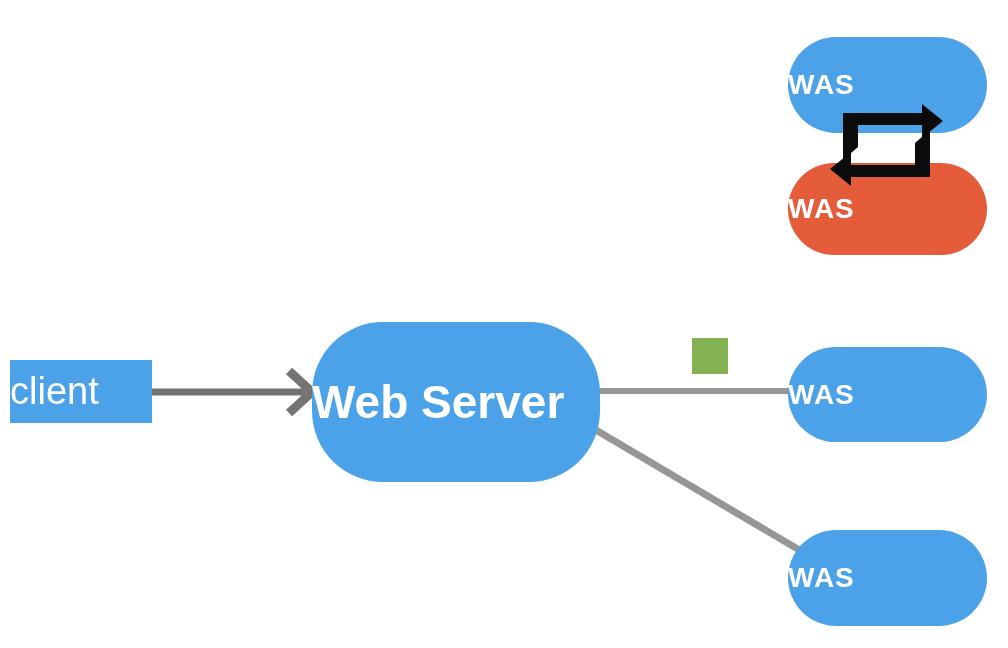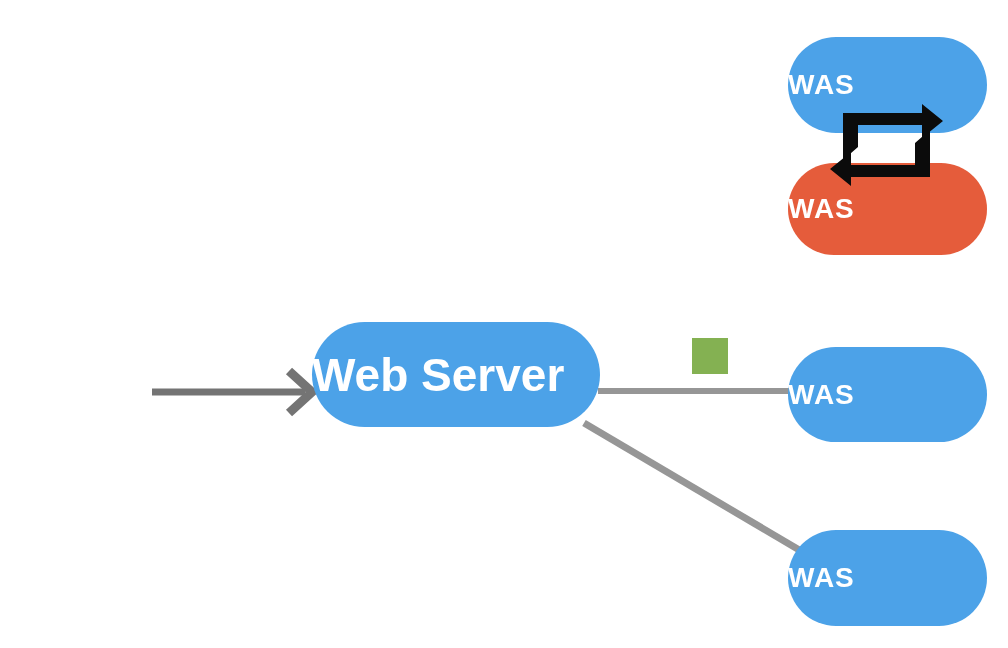--- a/index.html
+++ b/index.html
@@ -15,21 +15,21 @@
     position:absolute;
     display:flex;align-items:center;justify-content:flex-start;
     color:#ffffff;
   }
   .client{
     left:10px;top:360px;width:142px;height:63px;
     background:#4CA2E8;
     font-size:38px;font-weight:400;
   }
   .webserver{
-    left:312px;top:322px;width:288px;height:105px;
+    left:312px;top:322px;width:288px;height:160px;
     background:#4CA2E8;border-radius:71px;
     font-size:46px;font-weight:700;
   }
   .was{
     width:199px;height:96px;border-radius:48px;
     background:#4CA2E8;
     font-size:28px;font-weight:700;letter-spacing:1px;
   }
   .was-top{left:788px;top:37px;}
   .was-red{left:788px;top:163px;height:92px;border-radius:46px;background:#E55C3B;}
@@ -53,20 +53,23 @@
     <g>
       <line x1="152" y1="392" x2="305" y2="392" stroke="#747474" stroke-width="7"></line>
       <polyline points="289,371 312,392 289,413" fill="none" stroke="#747474" stroke-width="9"></polyline>
     </g>
 
     <line x1="598" y1="391" x2="790" y2="391" stroke="#969696" stroke-width="6"></line>
 
     <line x1="584" y1="423" x2="801" y2="551" stroke="#969696" stroke-width="7"></line>
   </svg>
 
+  <div class="node client">
+    <span>client</span>
+  </div>
 
   <div class="node webserver">
     <span>Web Server</span>
   </div>
 
   <div class="green-marker"></div>
 
   <div class="node was was-top">
     <span>WAS</span>
   </div>

